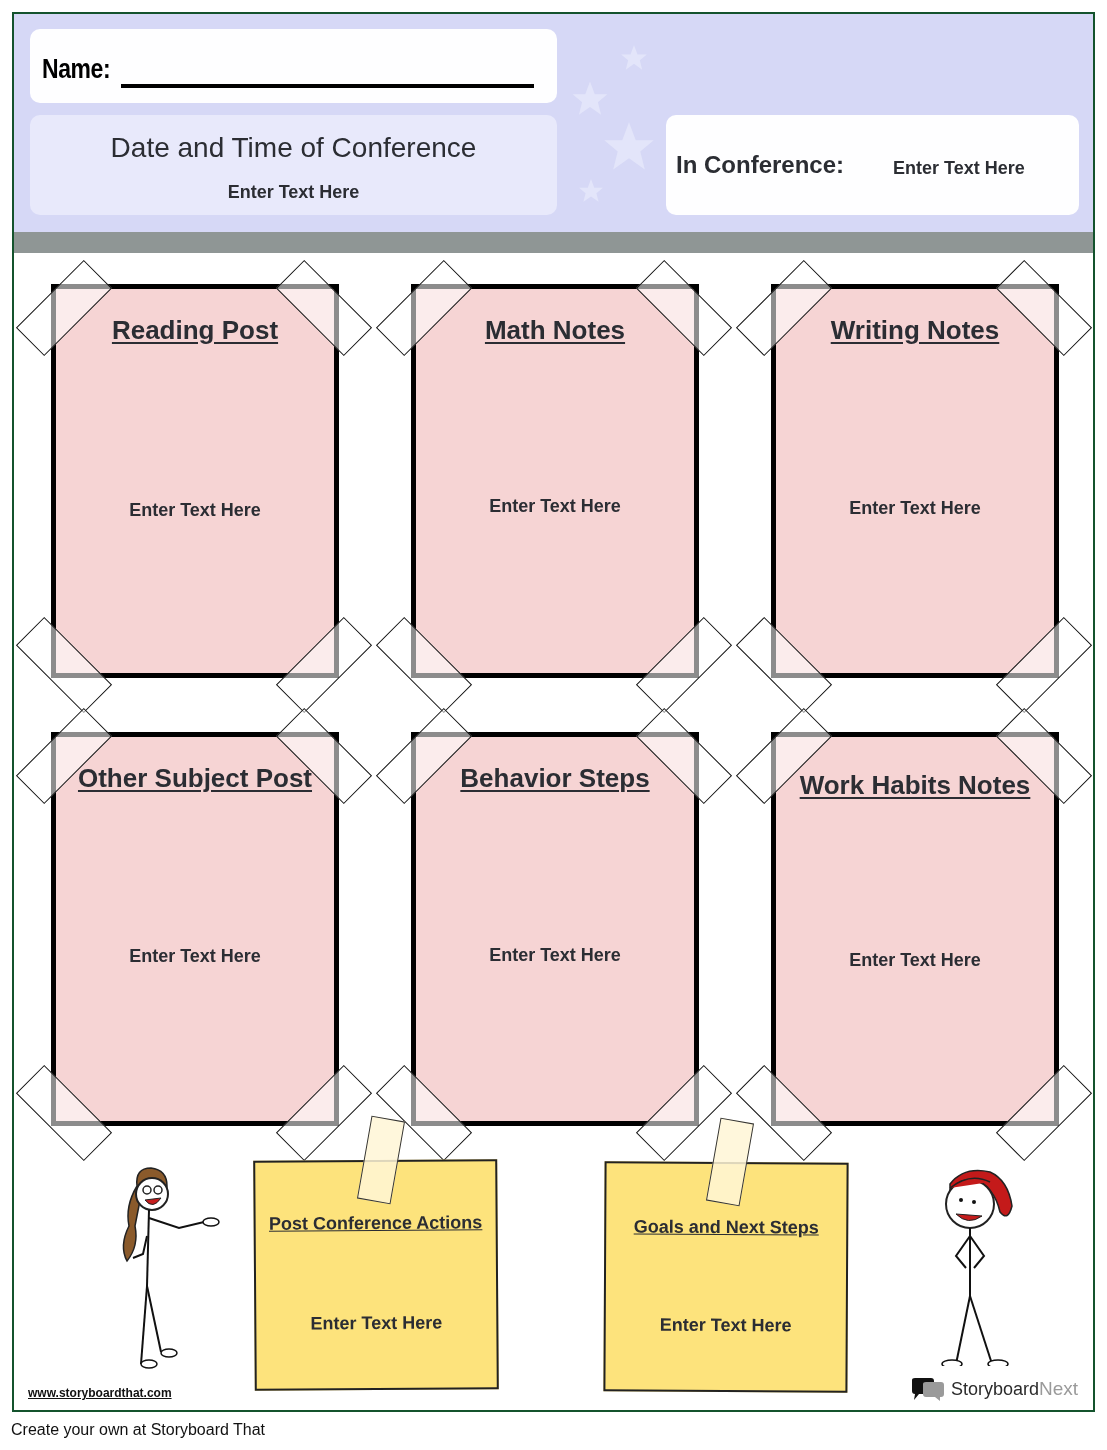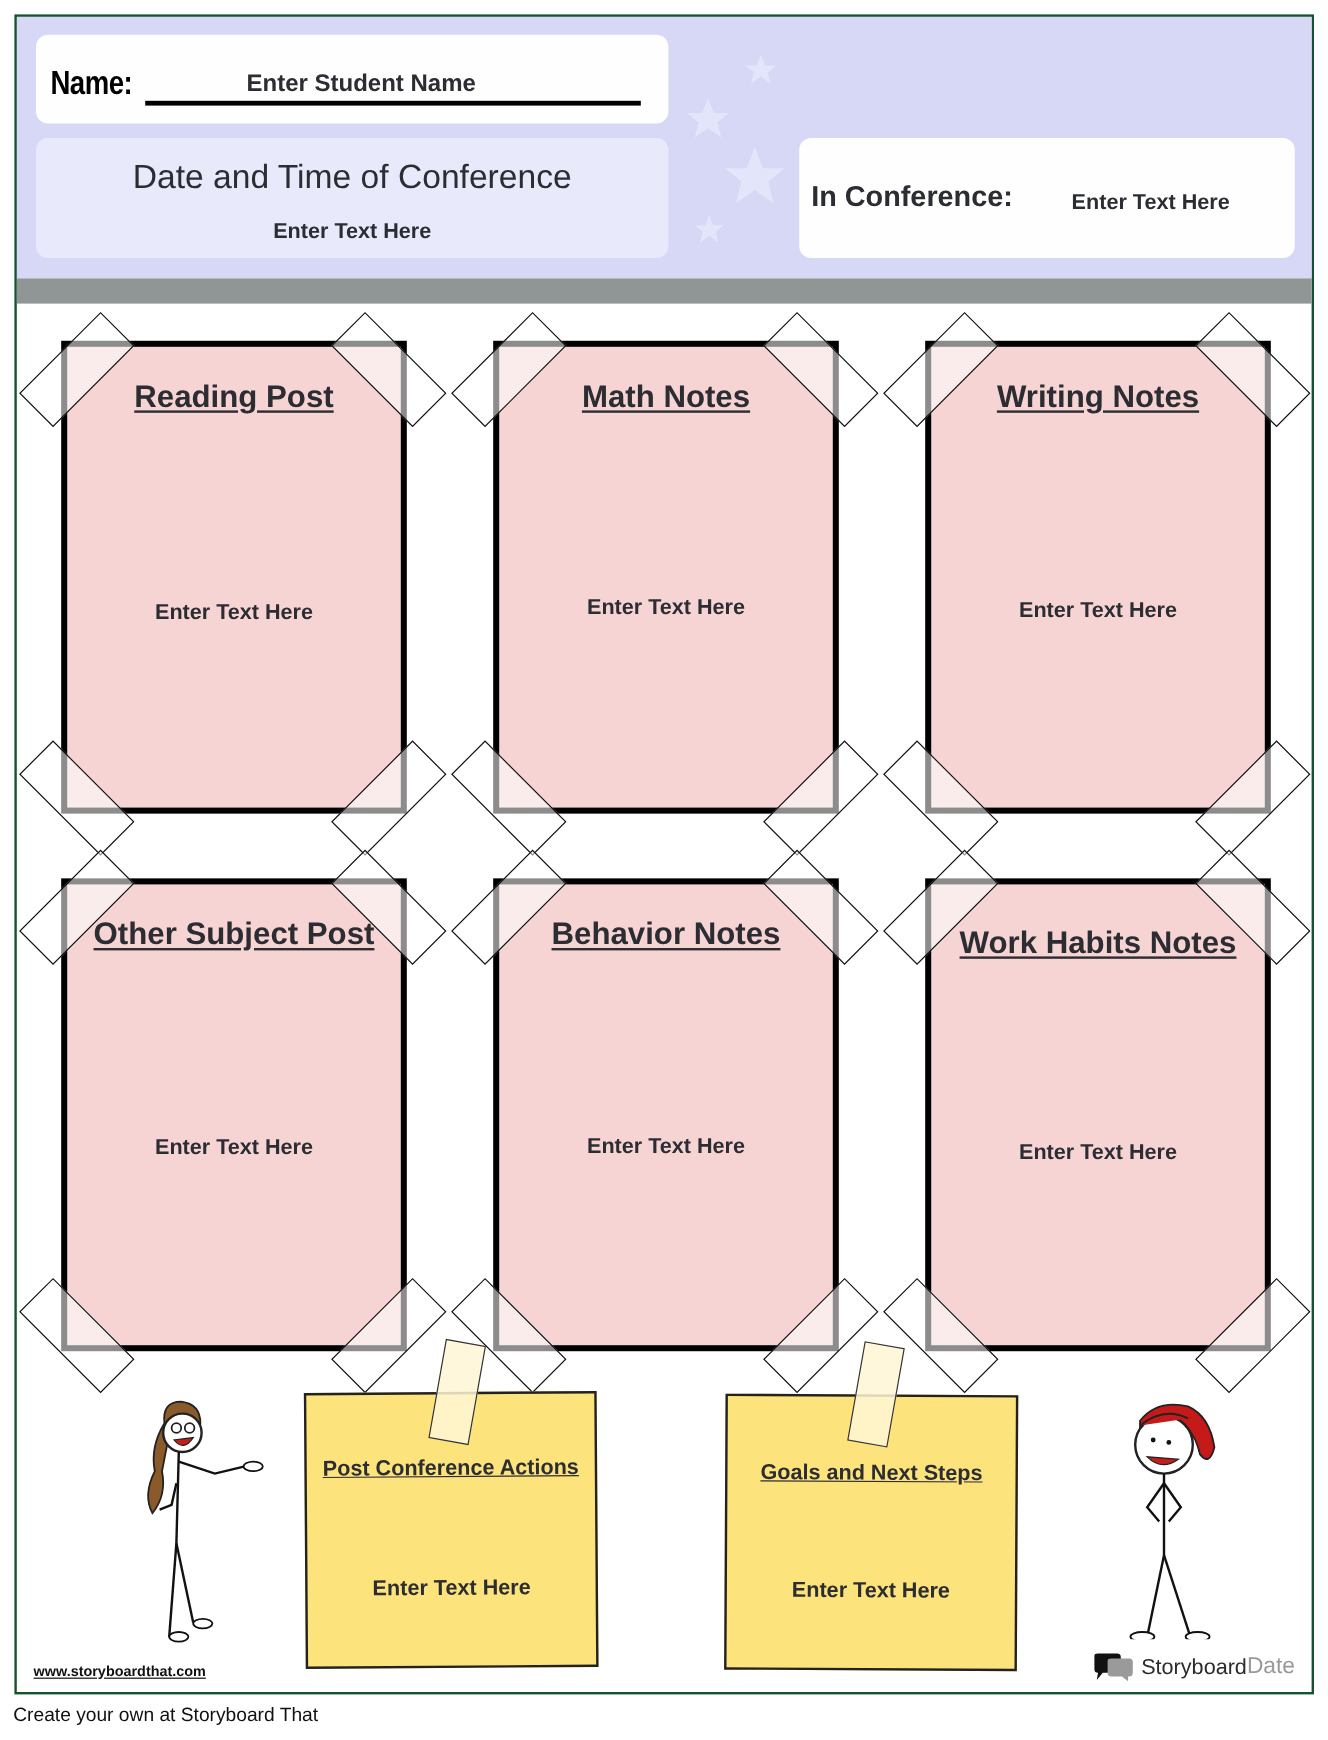--- a/index.html
+++ b/index.html
@@ -110,21 +110,20 @@
     <svg class="star" style="left:588px;top:106px" width="54" height="54" viewBox="0 0 24 24">
         <polygon points="12,1 15,9 23,9 17,14 19,22 12,17 5,22 7,14 1,9 9,9"></polygon>
       </svg>
     <svg class="star" style="left:564px;top:164px" width="26" height="26" viewBox="0 0 24 24">
         <polygon points="12,1 15,9 23,9 17,14 19,22 12,17 5,22 7,14 1,9 9,9"></polygon>
       </svg>
 
     <div class="name-box">
       <div class="name-label">Name:</div>
       <div class="name-line"></div>
-      <div class="name-value">Enter Student Name</div>
     </div>
 
     <div class="date-box">
       <div class="date-title">Date and Time of Conference</div>
       <div class="date-value">Enter Text Here</div>
     </div>
 
     <div class="attend-box">
       <div class="attend-label">In Conference:</div>
       <div class="attend-value">Enter Text Here</div>
@@ -143,21 +142,21 @@
   <div class="card" style="left:757px;top:270px">
     <div class="card-title">Writing Notes</div>
     <div class="card-text" style="top:209px">Enter Text Here</div>
   </div>
 
   <div class="card" style="left:37px;top:718px">
     <div class="card-title">Other Subject Post</div>
     <div class="card-text" style="top:209px">Enter Text Here</div>
   </div>
   <div class="card" style="left:397px;top:718px">
-    <div class="card-title">Behavior Notes</div>
+    <div class="card-title">Behavior Steps</div>
     <div class="card-text" style="top:208px">Enter Text Here</div>
   </div>
   <div class="card" style="left:757px;top:718px">
     <div class="card-title" style="top:33px">Work Habits Notes</div>
     <div class="card-text" style="top:213px">Enter Text Here</div>
   </div>
 
   <div class="tape" style="left:30px;top:246px;transform:rotate(45deg)"></div>
   <div class="tape" style="left:290px;top:246px;transform:rotate(-45deg)"></div>
   <div class="tape" style="left:30px;top:603px;transform:rotate(-45deg)"></div>
@@ -233,17 +232,17 @@
   </svg>
 
   <div class="watermark-url">www.storyboardthat.com</div>
 
   <div class="sbt-logo">
     <svg width="34" height="24" viewBox="0 0 34 24">
       <path d="M1 3 Q1 1 4 1 L20 1 Q23 1 23 4 L23 14 Q23 17 20 17 L8 17 L3 23 L4 17 Q1 17 1 14 Z" fill="#111"></path>
       <path d="M12 7 Q12 5 15 5 L30 5 Q33 5 33 8 L33 17 Q33 20 30 20 L29 20 L29 24 L24 20 L15 20 Q12 20 12 17 Z" fill="#9a9a9a"></path>
     </svg>
     <span class="word1">Storyboard</span>
-      <span class="word2">Date</span>
+      <span class="word2">Next</span>
   </div>
 </div>
 
 <div class="footer-text">Create your own at Storyboard That</div>
 
 </body></html>

